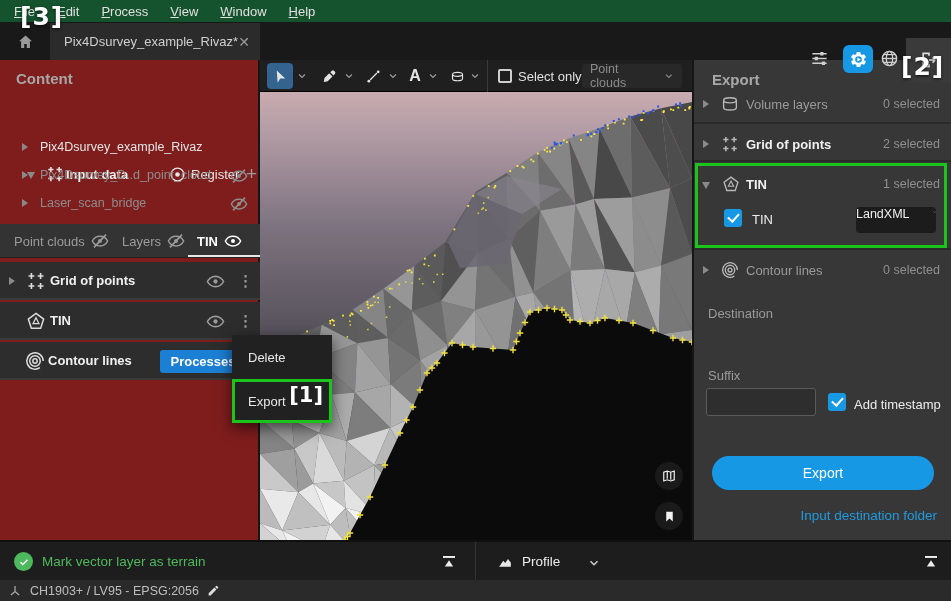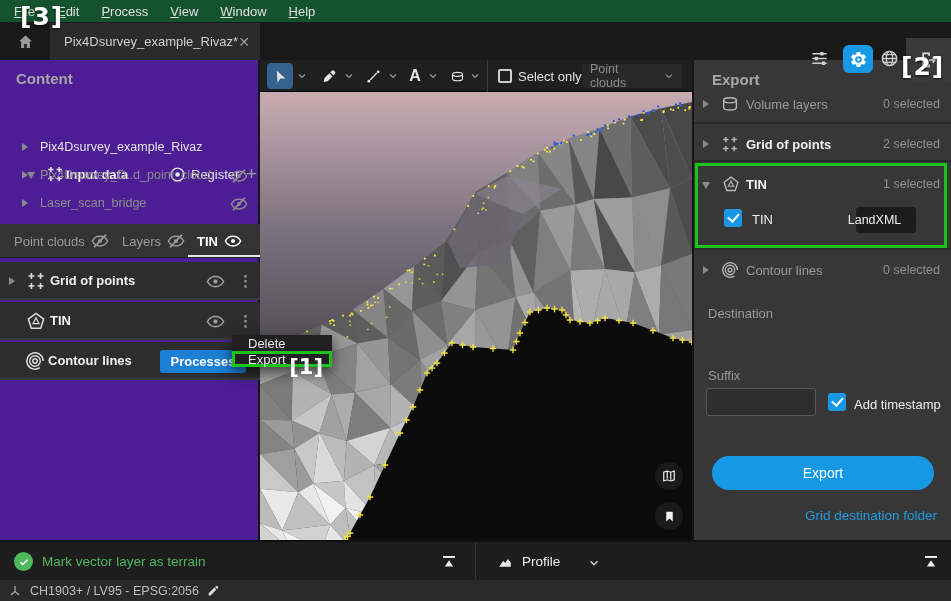--- a/index.html
+++ b/index.html
@@ -32,21 +32,21 @@
     border-radius:6px;display:flex;align-items:center;justify-content:center;color:#fff}
   .globe-btn{left:880px;top:27px;color:#cfcfcf}
   .exit-wrap{left:906px;top:16px;width:45px;height:44px;background:#3a3a3a;display:flex;
     align-items:center;justify-content:center;color:#dcdcdc}
 
   
   .anno{position:absolute;color:#fff;font-weight:bold;font-size:25px;z-index:90;
     letter-spacing:1px;text-shadow:0 1px 3px rgba(0,0,0,.7);font-family:"DejaVu Sans",sans-serif}
 
   
-  .content-panel{left:0;top:60px;width:260px;height:480px;background:#4c1d95;
+  .content-panel{left:0;top:60px;width:260px;height:480px;background:#7f1d1d;
     border-right:2px solid #161616;z-index:10}
   .panel-title{position:absolute;left:16px;top:10px;font-size:15px;color:#a6a6a6;font-weight:bold}
   .caret-r{width:0;height:0;border-left:7px solid #8a8a8a;border-top:4.5px solid transparent;
     border-bottom:4.5px solid transparent}
   .caret-d{width:0;height:0;border-top:7px solid #8a8a8a;border-left:4.5px solid transparent;
     border-right:4.5px solid transparent}
   .input-row{position:absolute;left:16px;top:102px;width:260px;height:28px}
   .input-row .caret-d{position:absolute;left:11px;top:10px}
   .ic-input{position:absolute;left:30px;top:3px;width:18px;height:18px;color:#e6e6e6}
   .input-label{position:absolute;left:50px;top:5px;font-size:13px;font-weight:bold;color:#f0f0f0}
@@ -73,21 +73,21 @@
   .layer-label{position:absolute;left:50px;top:11px;font-size:13px;font-weight:bold;color:#f0f0f0}
   .layer-eye{position:absolute;left:206px;top:10px;width:19px;height:19px;color:#9a9a9a}
   .kebab{position:absolute;left:238px;top:9px;color:#9a9a9a;font-size:15px;font-weight:bold;line-height:1.35}
   .badge{position:absolute;left:160px;top:8px;width:86px;height:23px;background:var(--badge-blue);
     border-radius:3px;color:#fff;font-size:13px;font-weight:bold;display:flex;
     align-items:center;justify-content:center}
 
   
   .ctx-menu{left:232px;top:335px;width:100px;background:#212121;z-index:60;
     box-shadow:0 5px 14px rgba(0,0,0,.6)}
-  .ctx-item{height:16px;display:flex;align-items:center;padding-left:16px;
+  .ctx-item{height:44px;display:flex;align-items:center;padding-left:16px;
     color:#e8e8e8;font-size:13px}
   .ctx-item.framed{border:3px solid var(--hl-green);padding-left:13px;position:relative}
   .ctx-item .anno-inline{position:absolute;right:6px;top:1px;font-size:21px;color:#fff;
     font-weight:bold;font-family:"DejaVu Sans",sans-serif}
 
   
   .viewport{left:260px;top:60px;width:432px;height:480px;background:#000}
   .vp-toolbar{position:absolute;left:0;top:0;width:432px;height:32px;background:#1f1f1f;
     border-bottom:1px solid #000}
   .tool{position:absolute;top:3px;width:26px;height:26px;border-radius:4px;display:flex;
@@ -118,22 +118,22 @@
   .exp-icon{position:absolute;left:27px;top:7px;width:18px;height:18px;color:#b8b8b8}
   .exp-label{position:absolute;left:52px;top:9px;color:#9a9a9a;font-size:13px}
   .exp-label.strong{color:#f0f0f0;font-weight:bold}
   .exp-count{position:absolute;right:13px;top:9px;color:#8f8f8f;font-size:12.5px}
   .exp-sep{position:absolute;left:0;width:259px;height:2px;background:#2a2a2a}
   .green-frame{position:absolute;left:1px;top:103px;width:252px;height:85px;
     border:3px solid var(--hl-green);pointer-events:none;z-index:5}
   .tin-subrow{position:absolute;left:0;top:140px;width:259px;height:40px}
   .tin-subrow .cb-blue{position:absolute;left:30px;top:9px}
   .tin-sub-label{position:absolute;left:58px;top:12px;color:#ececec;font-size:13px}
-  .format-btn{position:absolute;left:162px;top:7px;width:60px;height:26px;background:#1c1c1c;
-    border-radius:4px;display:flex;align-items:center;justify-content:center;gap:23px;
+  .format-btn{position:absolute;left:162px;top:7px;width:80px;height:26px;background:#1c1c1c;
+    border-radius:4px;display:flex;align-items:flex-start;justify-content:center;gap:23px;
     color:#f0f0f0;font-size:12.5px}
   .format-btn .ic{width:10px;height:10px;color:#cfcfcf}
   .field-label{position:absolute;left:14px;color:#9a9a9a;font-size:13px}
   .dest-input{position:absolute;left:12px;top:266px;width:234px;height:28px;background:#2b2b2b;
     border:1px solid #767676;border-radius:3px;display:flex;align-items:center;
     padding:0 6px 0 9px;color:#f2f2f2;font-size:12.5px;white-space:nowrap}
   .dest-input .ic{margin-left:auto;width:17px;height:17px;color:#fff;flex:none}
   .suffix-input{position:absolute;left:12px;top:328px;width:110px;height:28px;background:#2e2e2e;
     border:1px solid #5a5a5a;border-radius:3px;color:#eee;font-size:13px;padding:0 8px;outline:none;
     font-family:"Liberation Sans",sans-serif}
@@ -710,21 +710,21 @@
   </div>
 
   <div class="field-label" style="top:246px">Destination</div>
 
   <div class="field-label" style="top:308px">Suffix</div>
   <input class="suffix-input" value="" style="">
   <div class="cb-blue ts-check checked"></div>
   <span class="ts-label">Add timestamp</span>
 
   <button class="export-btn">Export</button>
-  <span class="open-folder">Grid destination folder</span>
+  <span class="open-folder">Input destination folder</span>
 </div>
 
 <div class="abs bottom-bar">
   <div class="check-circle">
     <svg class="ic" width="12" height="12">
         <use href="#i-check"></use>
       </svg>
   </div>
   <span class="terrain-hint">Mark vector layer as terrain</span>
   <div class="collapse-btn" style="left:440px">

